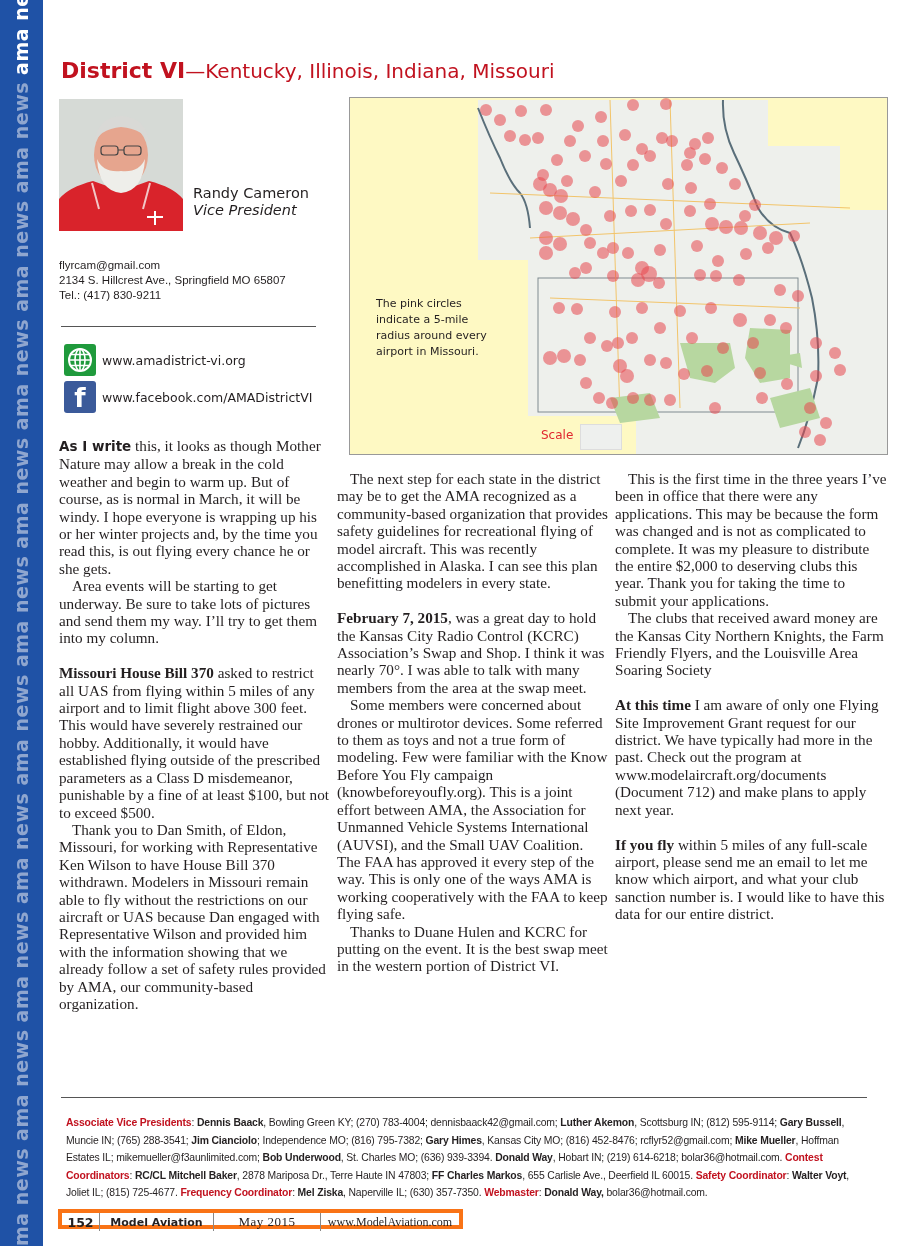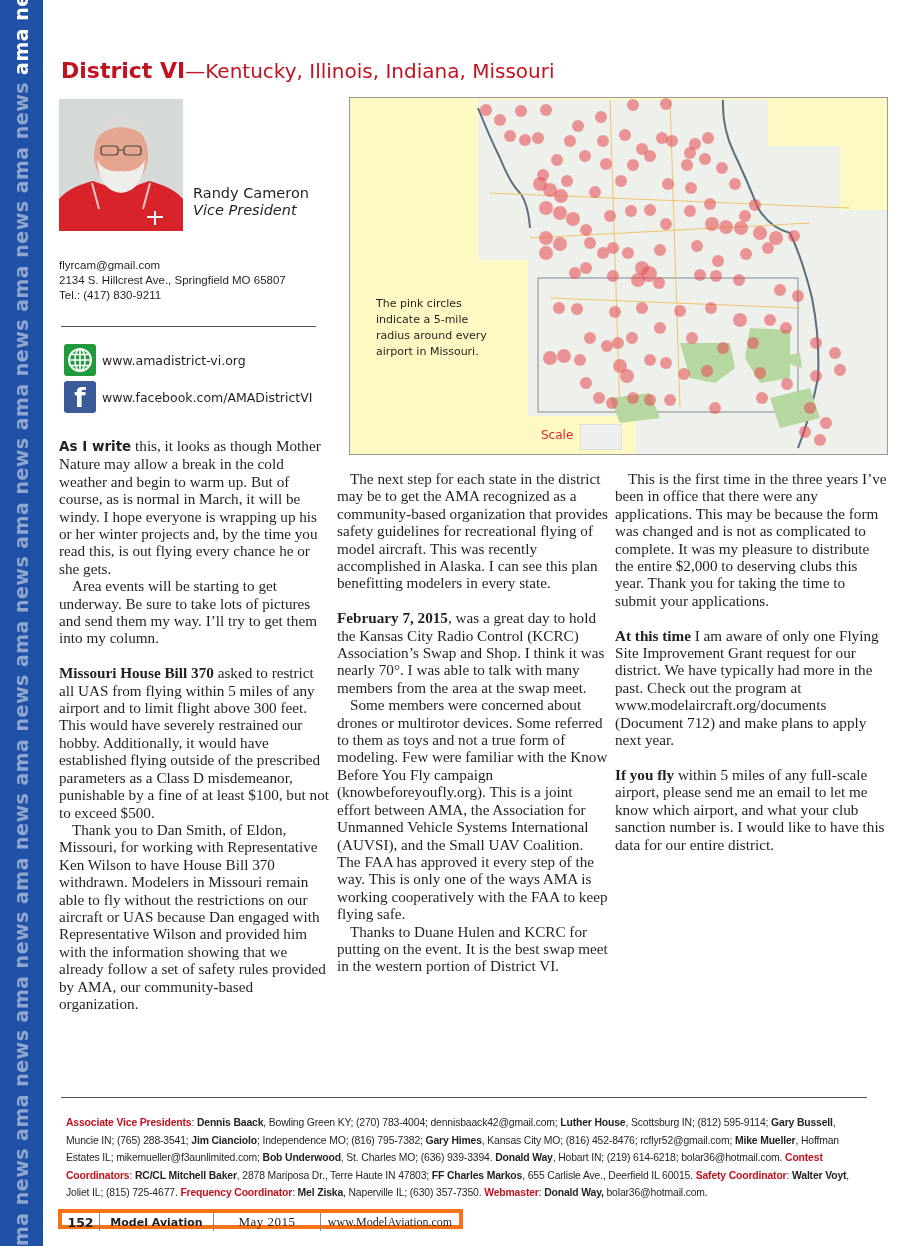--- a/index.html
+++ b/index.html
@@ -271,29 +271,30 @@
 
 <div class="col col2">
   <p class="indent">The next step for each state in the district may be to get the AMA recognized as a community-based organization that provides safety guidelines for recreational flying of model aircraft. This was recently accomplished in Alaska. I can see this plan benefitting modelers in every state.</p>
   <p class="gap"><b>February 7, 2015</b><span>, was a great day to hold the Kansas City Radio Control (KCRC) Association’s Swap and Shop. I think it was nearly 70°. I was able to talk with many members from the area at the swap meet.</span></p>
   <p class="indent">Some members were concerned about drones or multirotor devices. Some referred to them as toys and not a true form of modeling. Few were familiar with the Know Before You Fly campaign (knowbeforeyoufly.org). This is a joint effort between AMA, the Association for Unmanned Vehicle Systems International (AUVSI), and the Small UAV Coalition. The FAA has approved it every step of the way. This is only one of the ways AMA is working cooperatively with the FAA to keep flying safe.</p>
   <p class="indent">Thanks to Duane Hulen and KCRC for putting on the event. It is the best swap meet in the western portion of District VI.</p>
 </div>
 
 <div class="col col3">
   <p class="indent">This is the first time in the three years I’ve been in office that there were any applications. This may be because the form was changed and is not as complicated to complete. It was my pleasure to distribute the entire $2,000 to deserving clubs this year. Thank you for taking the time to submit your applications.</p>
+  <p class="indent">The clubs that received award money are the Kansas City Northern Knights, the Farm Friendly Flyers, and the Louisville Area Soaring Society</p>
   <p class="gap"><b>At this time</b><span> I am aware of only one Flying Site Improvement Grant request for our district. We have typically had more in the past. Check out the program at www.modelaircraft.org/documents (Document 712) and make plans to apply next year.</span></p>
   <p class="gap"><b>If you fly</b><span> within 5 miles of any full-scale airport, please send me an email to let me know which airport, and what your club sanction number is. I would like to have this data for our entire district.</span></p>
 </div>
 
 <div class="rule-footer"></div>
 <div class="staff">
   <span class="red">Associate Vice Presidents</span>: 
   <b>Dennis Baack</b><span>, Bowling Green KY; (270) 783-4004; dennisbaack42@gmail.com; </span>
-  <b>Luther House</b><span>, Scottsburg IN; (812) 595-9114; </span>
+  <b>Luther Akemon</b><span>, Scottsburg IN; (812) 595-9114; </span>
   <b>Gary Bussell</b><span>, Muncie IN; (765) 288-3541; </span>
   <b>Jim Cianciolo</b><span>; Independence MO; (816) 795-7382; </span>
   <b>Gary Himes</b><span>, Kansas City MO; (816) 452-8476; rcflyr52@gmail.com; </span>
   <b>Mike Mueller</b><span>, Hoffman Estates IL; mikemueller@f3aunlimited.com; </span>
   <b>Bob Underwood</b><span>, St. Charles MO; (636) 939-3394. </span>
   <b>Donald Way</b><span>, Hobart IN; (219) 614-6218; bolar36@hotmail.com. </span>
   <span class="red">Contest Coordinators</span>: 
   <b>RC/CL Mitchell Baker</b><span>, 2878 Mariposa Dr., Terre Haute IN 47803; </span>
   <b>FF  Charles Markos</b><span>, 655 Carlisle Ave., Deerfield IL 60015. </span>
   <span class="red">Safety Coordinator</span>: 

